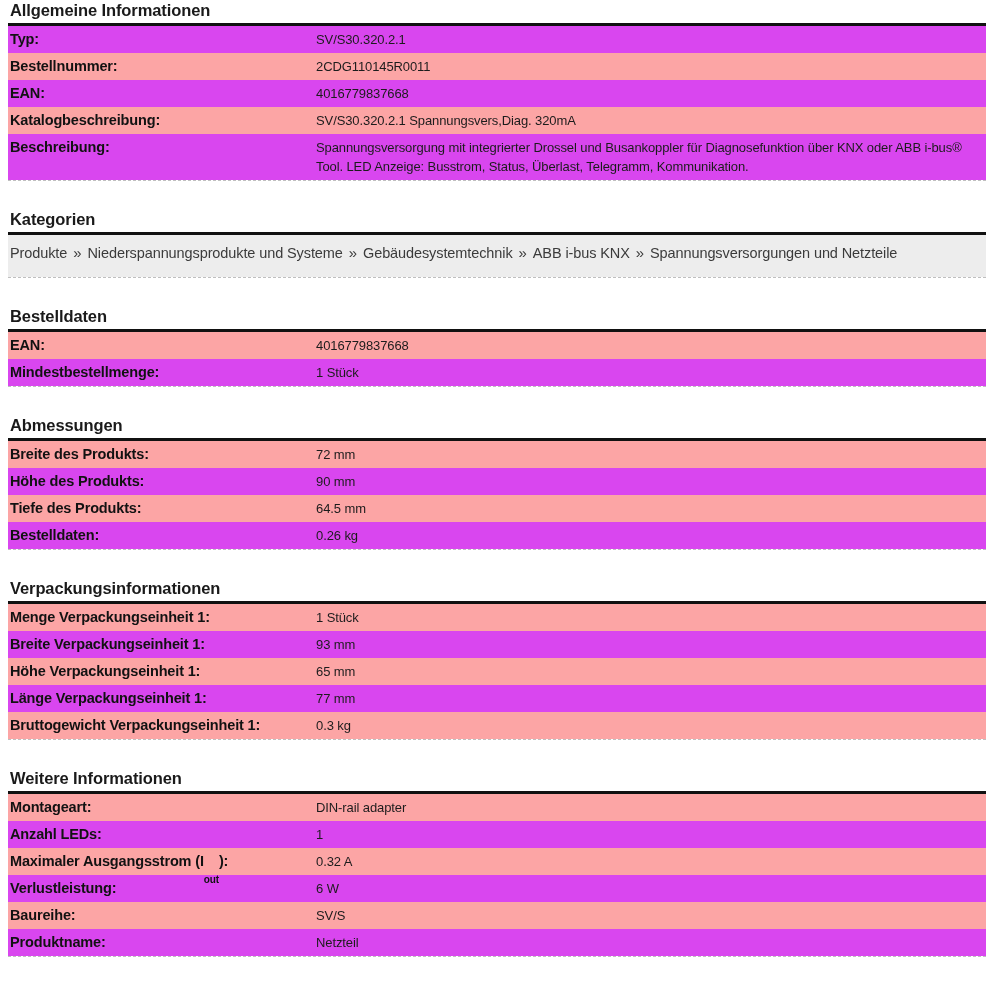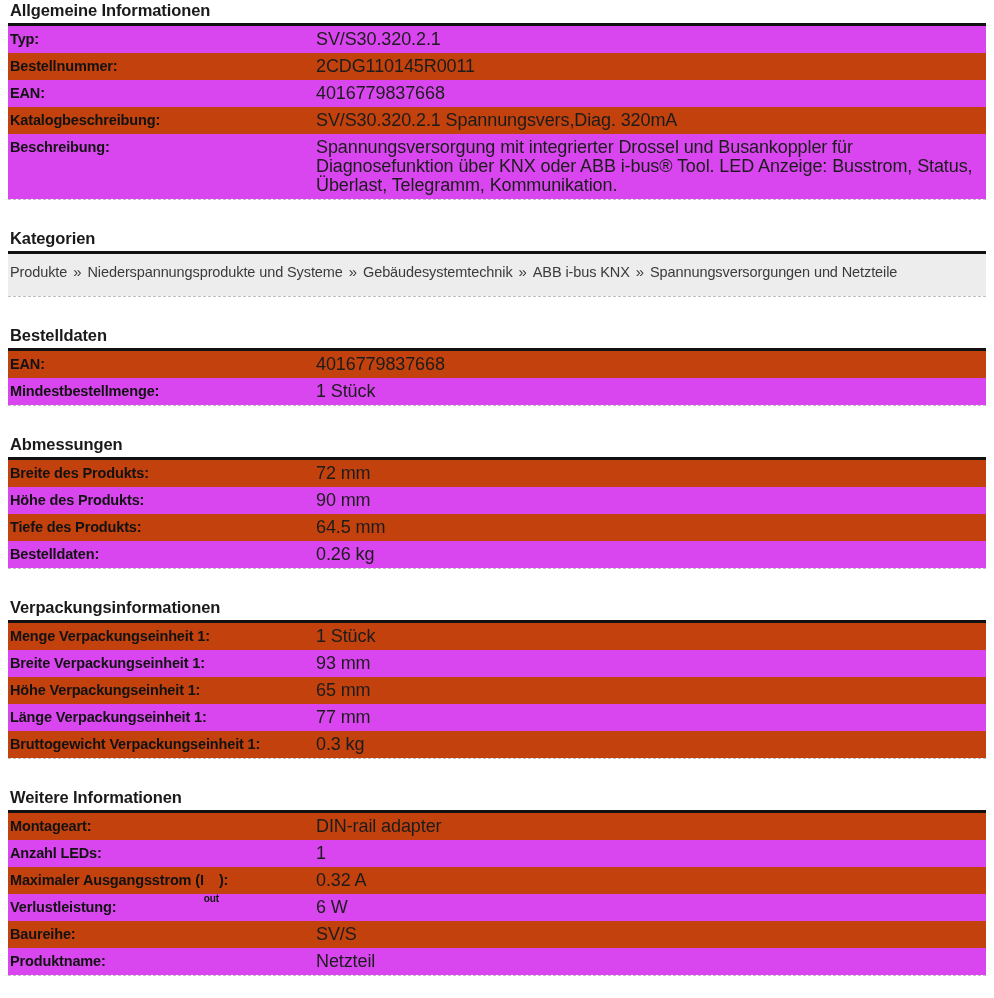--- a/index.html
+++ b/index.html
@@ -47,35 +47,35 @@
   }
   .gap-md { height: 28px; }
 
   
   .spec-table {
     width: 100%;
     border-collapse: collapse;
     table-layout: fixed;
   }
   .spec-table tr.stripe { background: #d946ef; margin-left: 12px; }
-  .spec-table tr.plain  { background: #c2410c; }
+  .spec-table tr.plain  { background: #fca5a5; }
   .spec-table td {
     vertical-align: top;
     padding: 4px 4px 4px 2px;
     line-height: 19px;
   }
   .spec-table td.label {
     width: 299px;
     font-size: 14.5px;
     font-weight: bold;
     color: #121212;
     letter-spacing: -0.15px;
   }
   .spec-table td.value {
-    font-size: 18px;
+    font-size: 13px;
     font-weight: normal;
     color: #1c1c1c;
     letter-spacing: -0.1px;
     padding-left: 3px;
   }
   sub {
     font-size: 10px;
     line-height: 0;
     vertical-align: baseline;
     position: relative;

